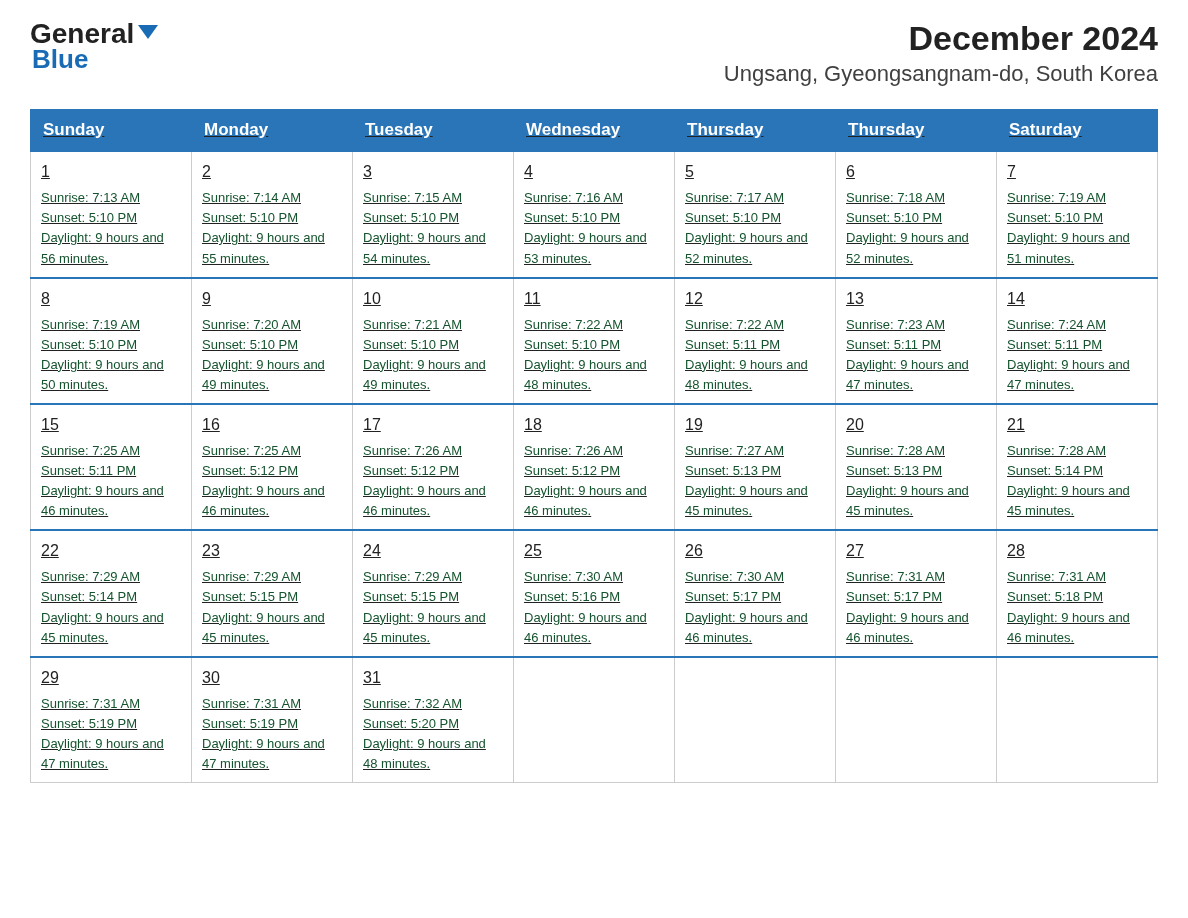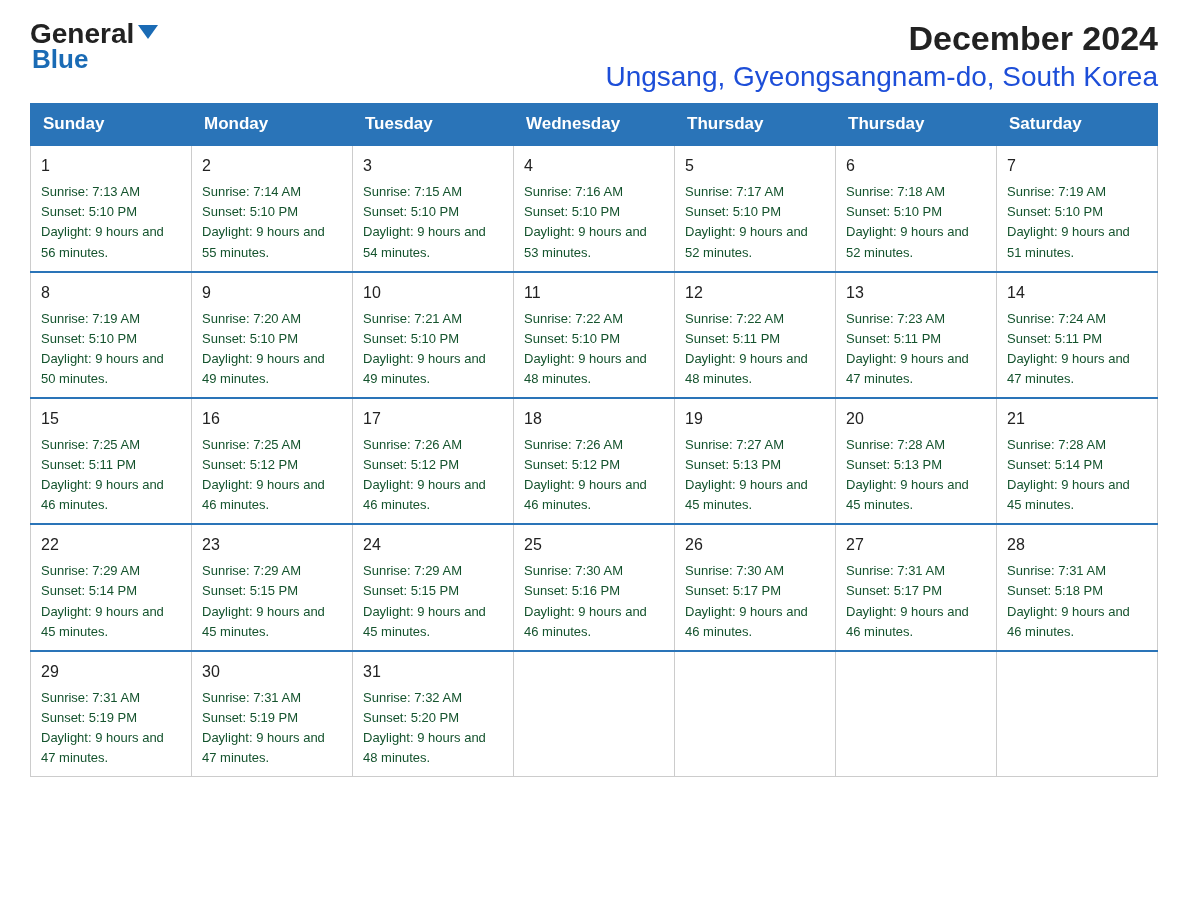--- a/index.html
+++ b/index.html
@@ -50,28 +50,29 @@
     .title-block {
       text-align: right;
     }
     .month-title {
       font-size: 34px;
       font-weight: bold;
       color: #222;
       line-height: 1.1;
     }
     .location-title {
-      font-size: 28px;
-      color: #1d4ed8;
+      font-size: 22px;
+      color: #404040;
       margin-top: 4px;
     }
     table {
       width: 100%;
       border-collapse: collapse;
-      margin-top: 10px;
+      margin-top: 22px;
+      text-decoration: underline;
     }
     thead th {
       background: #2a74b8;
       color: #fff;
       font-size: 17px;
       font-weight: bold;
       padding: 10px 12px;
       text-align: left;
       border: 1px solid #2a74b8;
     }

